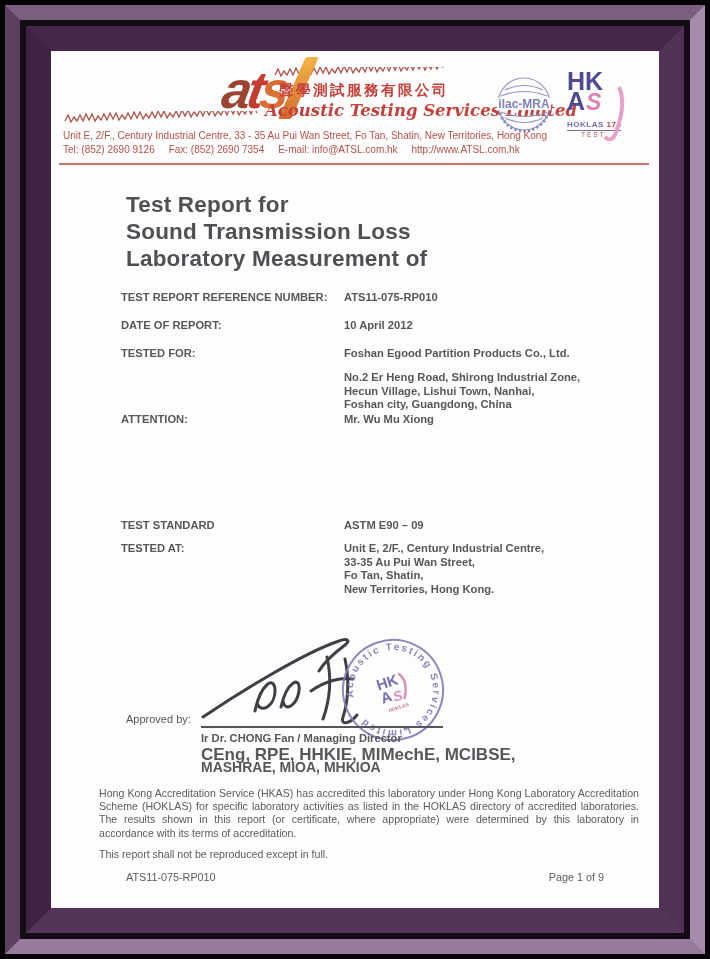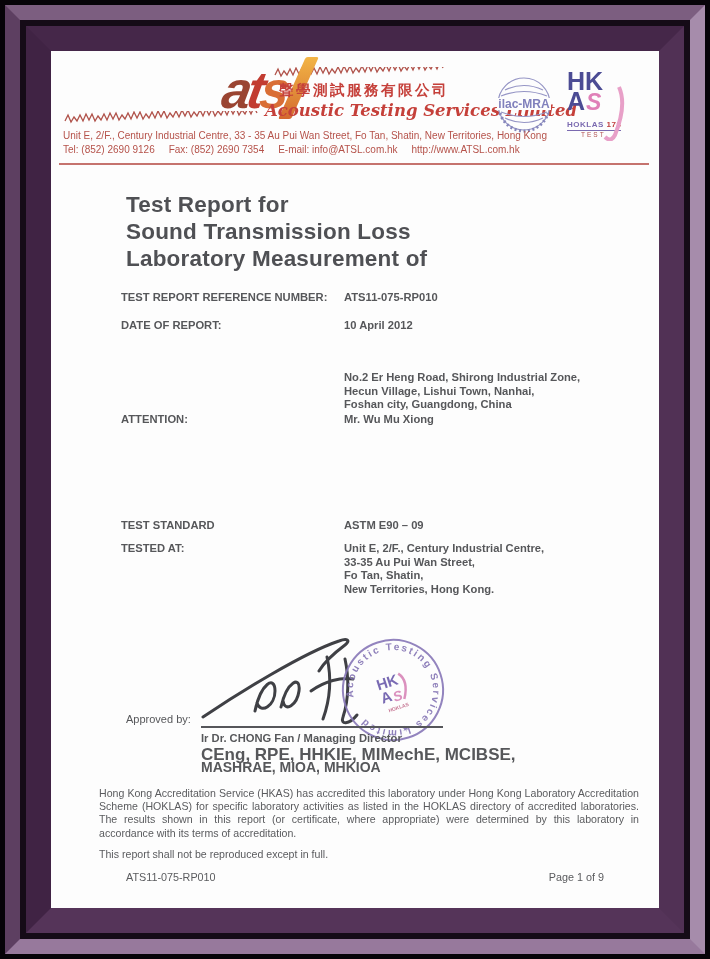--- a/index.html
+++ b/index.html
@@ -137,20 +137,24 @@
       <div>Laboratory Measurement of</div>
     </div>
 
     <div class="row r1">
       <div class="lbl">TEST REPORT REFERENCE NUMBER:</div>
       <div class="val">ATS11-075-RP010</div>
     </div>
     <div class="row r2">
       <div class="lbl">DATE OF REPORT:</div>
       <div class="val">10 April 2012</div>
+    </div>
+    <div class="row r3">
+      <div class="lbl">TESTED FOR:</div>
+      <div class="val">Foshan Egood Partition Products Co., Ltd.</div>
     </div>
     <div class="row r4">
       <div class="lbl"></div>
       <div class="val multiline just">No.2 Er Heng Road, Shirong Industrial Zone,
 Hecun Village, Lishui Town, Nanhai,
 Foshan city, Guangdong, China</div>
     </div>
     <div class="row r5">
       <div class="lbl">ATTENTION:</div>
       <div class="val">Mr. Wu Mu Xiong</div>

